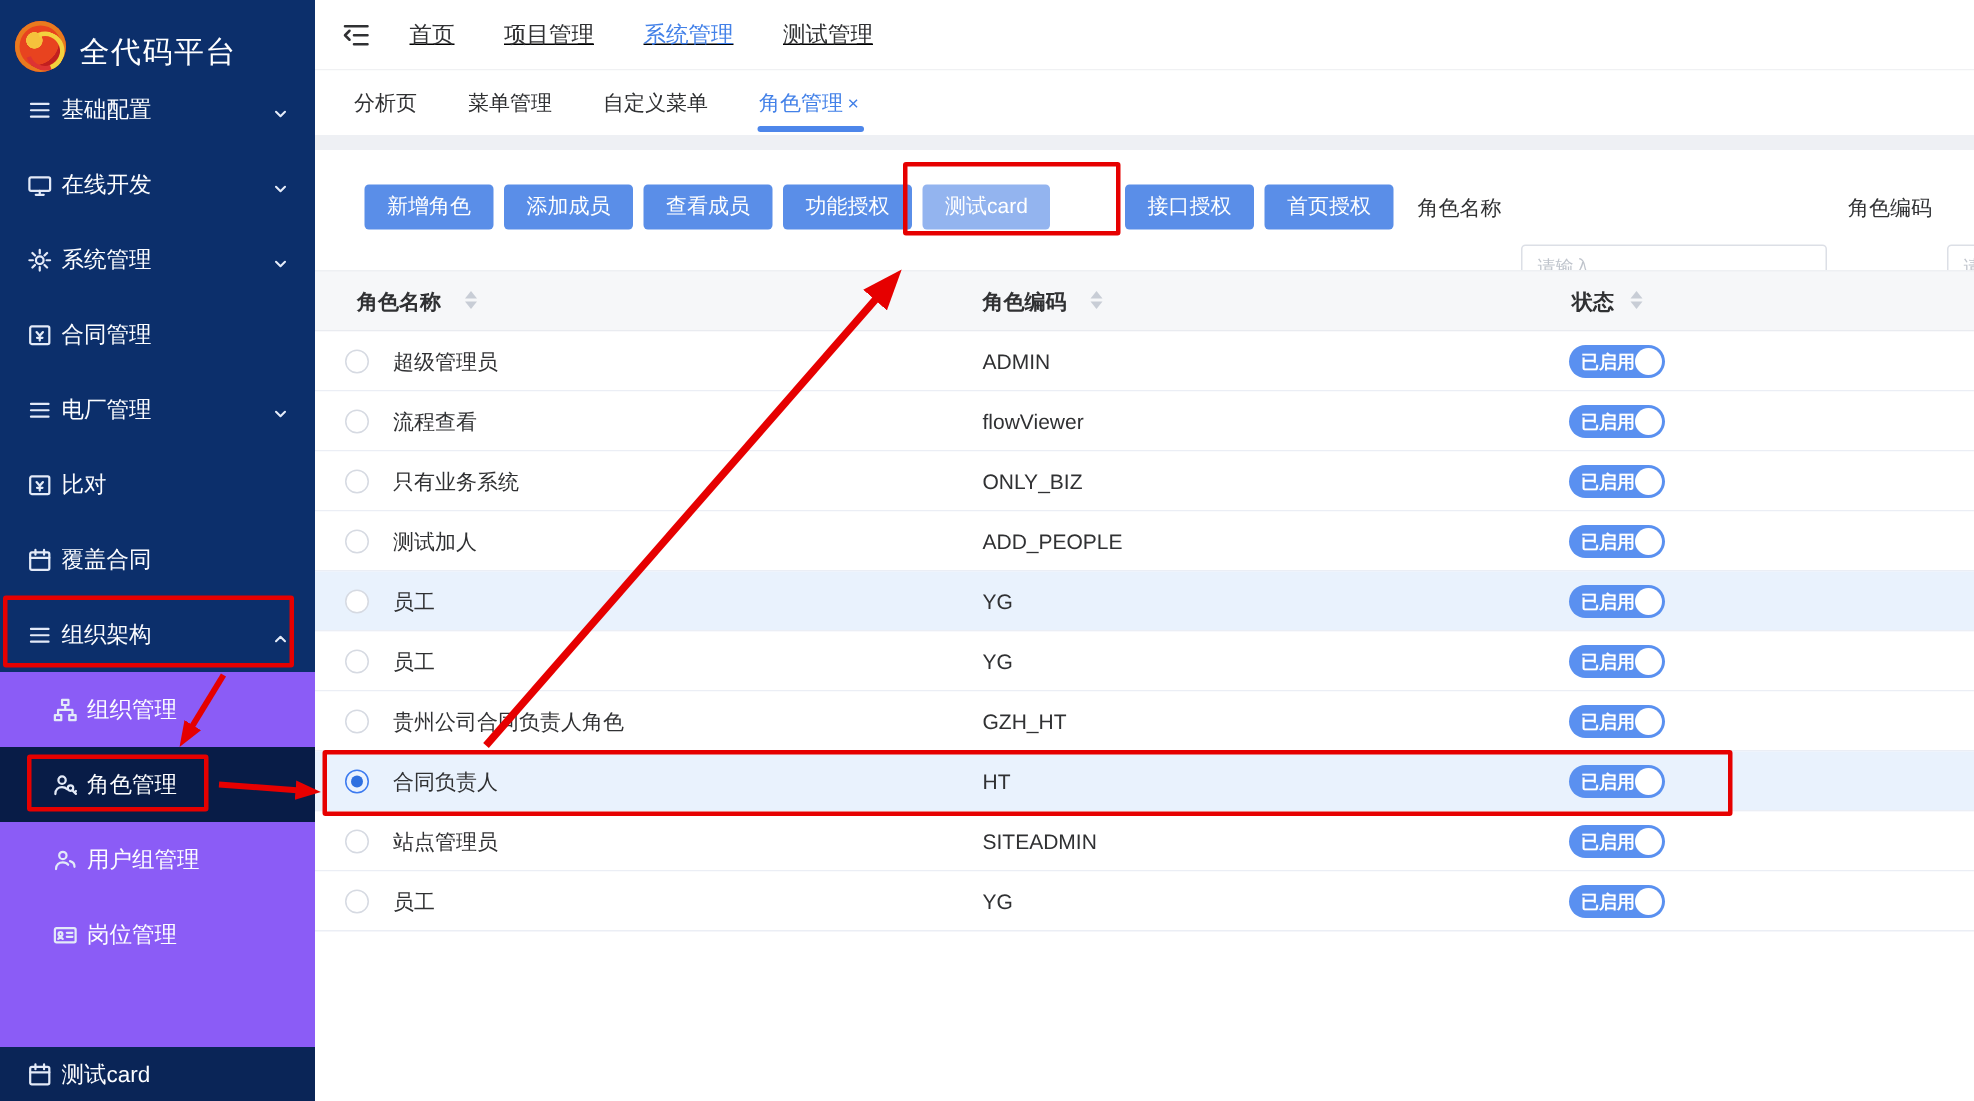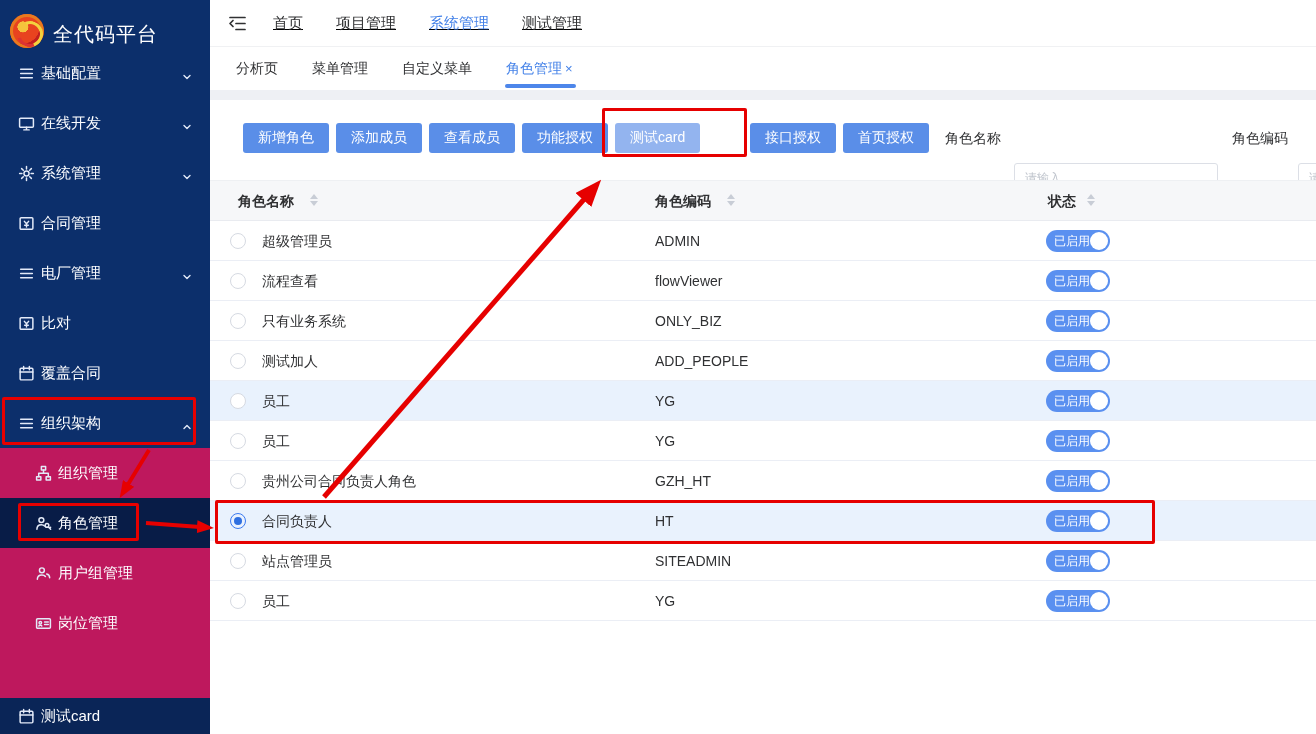--- a/index.html
+++ b/index.html
@@ -11,21 +11,21 @@
   #sidebar { position:absolute; left:0; top:0; width:210px; height:734px; background:#0c2f6b; color:#fff; z-index:2; }
   .logo-row { display:flex; align-items:flex-end; height:48px; padding-left:10px; }
   .logo-badge { width:34px; height:34px; border-radius:50%; background:radial-gradient(circle at 38% 38%, #f5c23c 0 18%, #e8431f 19% 55%, #c21f1f 56% 100%); position:relative; flex:0 0 auto; box-shadow:inset 0 0 0 3px #e87a1e; }
   .logo-badge::after { content:""; position:absolute; left:7px; top:7px; width:20px; height:20px; border-radius:50%; border:3px solid #f3d23e; border-left-color:transparent; border-bottom-color:#d33; transform:rotate(25deg); }
   .logo-title { margin-left:9px; font-size:20px; letter-spacing:1px; color:#fff; font-weight:500; }
 
   .side-item { position:absolute; left:0; width:210px; height:50px; display:flex; align-items:center; cursor:pointer; }
   .side-item .ic { width:17px; height:17px; margin-left:18px; flex:0 0 auto; display:flex; align-items:center; justify-content:center; }
   .side-item .lbl { margin-left:6px; font-size:15px; color:#fcfdff; }
   .side-item .chev { position:absolute; right:18px; top:50%; margin-top:-5px; }
-  .submenu-block { position:absolute; left:0; top:448px; width:210px; height:250px; background:#be185d;font-family:Liberation Serif, serif; }
+  .submenu-block { position:absolute; left:0; top:448px; width:210px; height:250px; background:#8b5cf6;font-family:Liberation Serif, serif; }
   .sub-item { position:absolute; left:0; width:210px; height:50px; display:flex; align-items:center; cursor:pointer; }
   .sub-item .ic { width:17px; height:17px; margin-left:35px; flex:0 0 auto; display:flex; align-items:center; justify-content:center; }
   .sub-item .lbl { margin-left:6px; font-size:15px; color:#fcfdff; }
   .sub-item.selected { background:#081c47; }
   .bottom-band { position:absolute; left:0; top:698px; width:210px; height:36px; background:#0a2557; }
   svg.wic { stroke:#e3eaf8; fill:none; stroke-width:1.4; stroke-linecap:round; stroke-linejoin:round; }
 
   
   #topnav { position:absolute; left:210px; top:0; width:1106px; height:47px; background:#fff; border-bottom:1px solid #f0f1f3; display:flex; align-items:center; z-index:1;text-decoration:underline; }
   .fold-btn { margin-left:18px; width:20px; height:18px; cursor:pointer; display:flex; align-items:center; }
@@ -56,21 +56,21 @@
   .sort i { display:block; width:0; height:0; border-left:4px solid transparent; border-right:4px solid transparent; }
   .sort .up { border-bottom:5px solid #c8cdd6; margin-bottom:2px; }
   .sort .dn { border-top:5px solid #c8cdd6; }
   .trow { position:relative; height:40px; border-bottom:1px solid #ebeef5; background:#fff; cursor:pointer; }
   .trow.hl { background:#e9f2fd; }
   .radio { position:absolute; left:20px; top:12px; width:16px; height:16px; border-radius:50%; border:1px solid #d6dae2; background:#fff; }
   .radio.on { border:1px solid #3b7af0; background:#eaf2fe; }
   .radio.on::after { content:""; position:absolute; left:3px; top:3px; width:8px; height:8px; border-radius:50%; background:#2e6fe0; }
   .c-name { position:absolute; left:52px; top:0; height:40px; line-height:40px; font-size:14px; color:#303133; }
   .c-code { position:absolute; left:445px; top:0; height:40px; line-height:40px; font-size:14px; color:#303133; }
-  .switch { position:absolute; left:836px; top:9px; width:64px; height:22px; border-radius:11px; background:#5a90f0; cursor:pointer; }
+  .switch { position:absolute; left:836px; top:9px; width:64px; height:22px; border-radius:11px; background:#5a90f0; cursor:pointer;font-weight:bold; }
   .switch .sw-lbl { position:absolute; left:8px; top:0; height:22px; line-height:22px; font-size:12px; color:#fff; }
   .switch .knob { position:absolute; right:2px; top:2px; width:18px; height:18px; border-radius:50%; background:#fff; }
 
   
   .ann-box { position:absolute; border:3px solid #e60000; border-radius:2px; z-index:60; pointer-events:none; }
   #ann-svg { position:absolute; left:0; top:0; width:1316px; height:734px; z-index:61; pointer-events:none; }
 </style>
 </head>
 <body>
 

